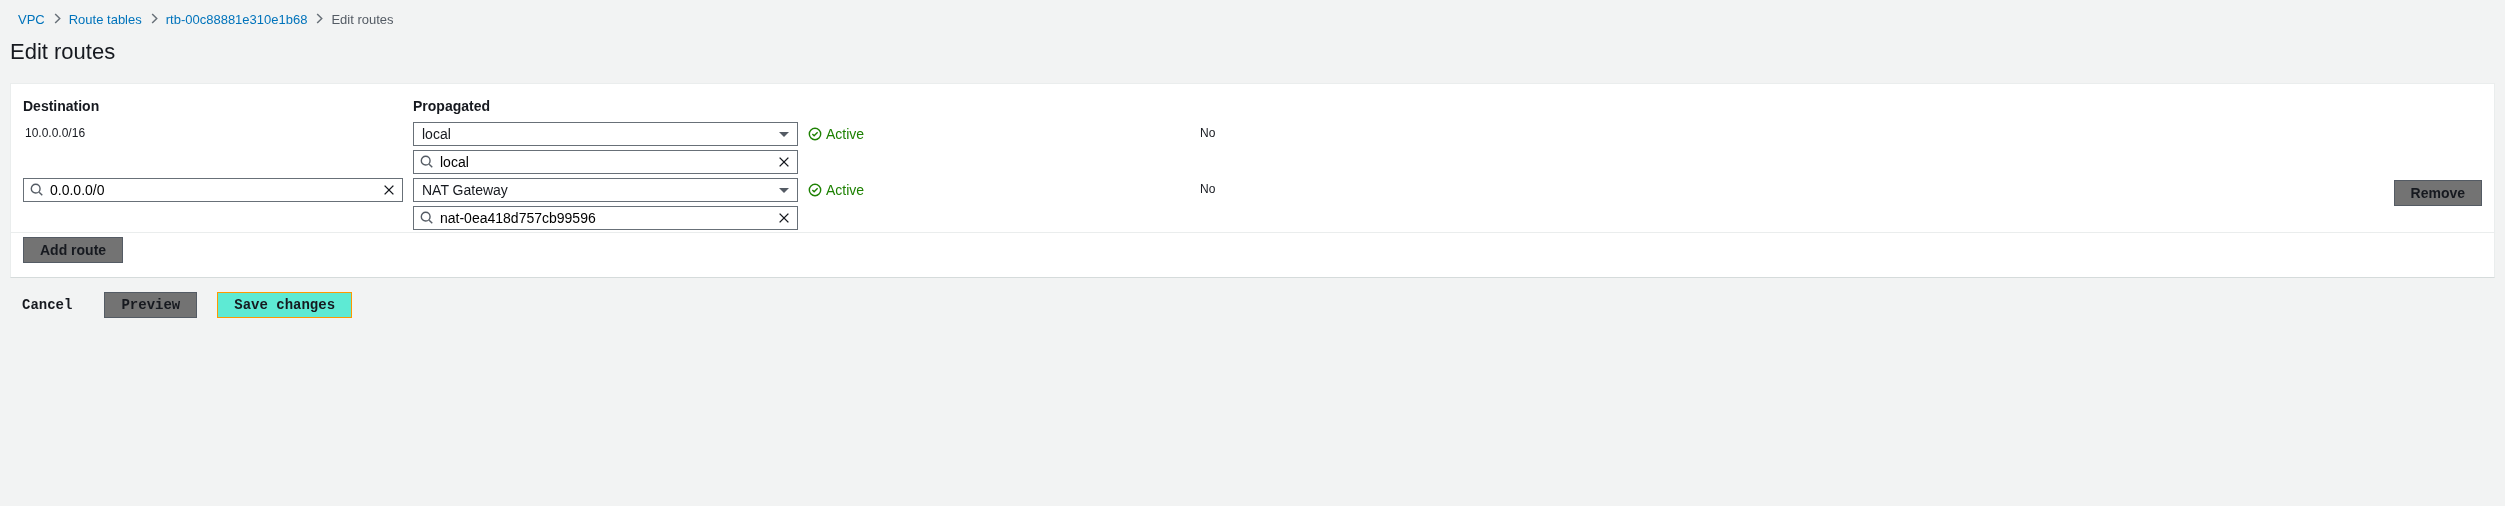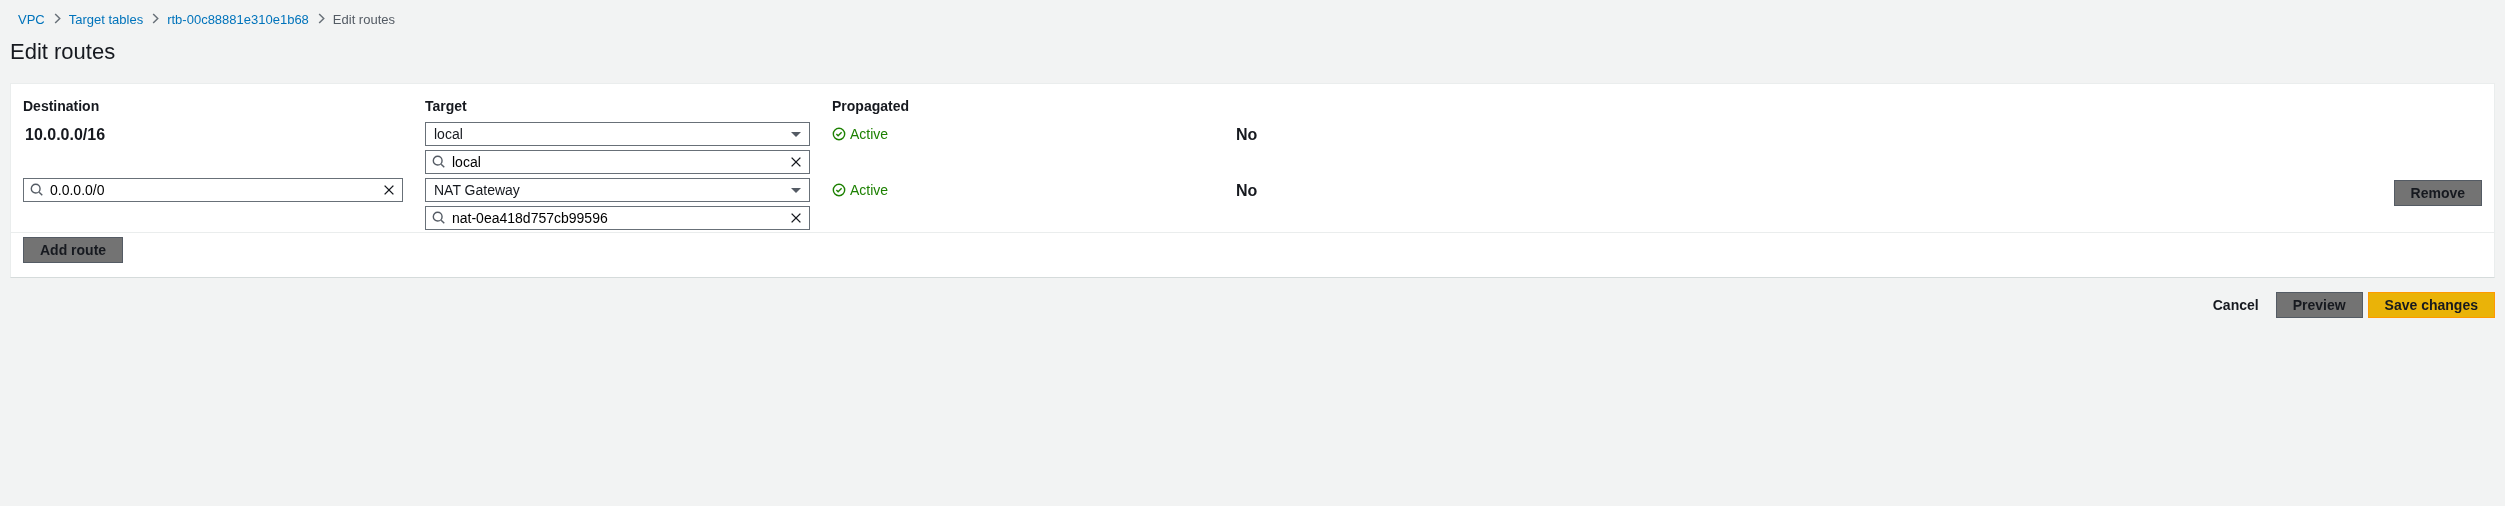--- a/index.html
+++ b/index.html
@@ -30,30 +30,30 @@
       margin: 0 10px;
       border: 1px solid #eaeded;
       border-bottom: 1px solid #d5dbdb;
     }
     .route-table { width: 100%; }
     .route-head, .route-row {
       display: grid;
       grid-template-columns: 380px 385px 380px 260px 1fr;
       align-items: start;
       padding: 4px 12px;
-      gap: 22px;
+      gap: 10px;
     }
     .route-head {
       padding-top: 14px;
       padding-bottom: 6px;
     }
     .route-head > div { font-weight: 700; font-size: 14px; color: #16191f; }
     .route-row { padding-top: 2px; padding-bottom: 2px; }
     .cell { display: flex; flex-direction: column; gap: 4px; }
-    .static-text { padding: 4px 2px; font-size: 16px; font-weight: bold; }
+    .static-text { padding: 4px 2px; font-size: 12px; }
     .select-box {
       position: relative;
       border: 1px solid #687078;
       height: 24px;
       display: flex;
       align-items: center;
       padding: 0 8px;
       font-size: 14px;
       background: #fff;
       cursor: pointer;
@@ -105,78 +105,78 @@
       background: #737373;
       border: 1px solid #545b64;
       padding: 4px 16px;
       font-size: 14px;
       font-weight: 700;
       color: #16191f;
       cursor: pointer;
       font-family: inherit;
     }
     .btn-primary {
-      background: #eab308;
+      background: #5eead4;
       border: 1px solid #ff9900;
       color: #16191f;
     }
     .btn-link {
       background: none;
       border: none;
       font-weight: 700;
       color: #16191f;
       cursor: pointer;
       font-family: inherit;
       font-size: 14px;
       padding: 4px 12px;
     }
     .actions-cell { display: flex; justify-content: flex-end; padding-top: 2px; }
     .add-route-row {
       padding: 4px 12px 14px;
       border-top: 1px solid #eaeded;
     }
     .footer-actions {
       display: flex;
-      justify-content: flex-end;
-      gap: 5px;
+      justify-content: flex-start;
+      gap: 20px;
       padding: 14px 10px;
+      font-family: Liberation Mono, monospace;
     }
   </style>
 </head>
 <body>
 
 <div class="breadcrumb">
   <a href="#">VPC</a>
   <span class="chev">
     <svg width="8" height="11" viewBox="0 0 8 12">
         <path d="M2 1l5 5-5 5" fill="none" stroke="#687078" stroke-width="1.6"></path>
       </svg>
   </span>
-  <a href="#">Target tables</a>
+  <a href="#">Route tables</a>
   <span class="chev">
     <svg width="8" height="11" viewBox="0 0 8 12">
         <path d="M2 1l5 5-5 5" fill="none" stroke="#687078" stroke-width="1.6"></path>
       </svg>
   </span>
   <a href="#">rtb-00c88881e310e1b68</a>
   <span class="chev">
     <svg width="8" height="11" viewBox="0 0 8 12">
         <path d="M2 1l5 5-5 5" fill="none" stroke="#687078" stroke-width="1.6"></path>
       </svg>
   </span>
   <span class="current">Edit routes</span>
 </div>
 
 <h1 class="page-title">Edit routes</h1>
 
 <div class="panel">
   <div class="route-table">
     <div class="route-head">
       <div>Destination</div>
-      <div>Target</div>
       <div>Propagated</div>
       <div></div>
     </div>
 
     <div class="route-row">
       <div class="cell">
         <span class="static-text">10.0.0.0/16</span>
       </div>
       <div class="cell">
         <div class="select-box">

